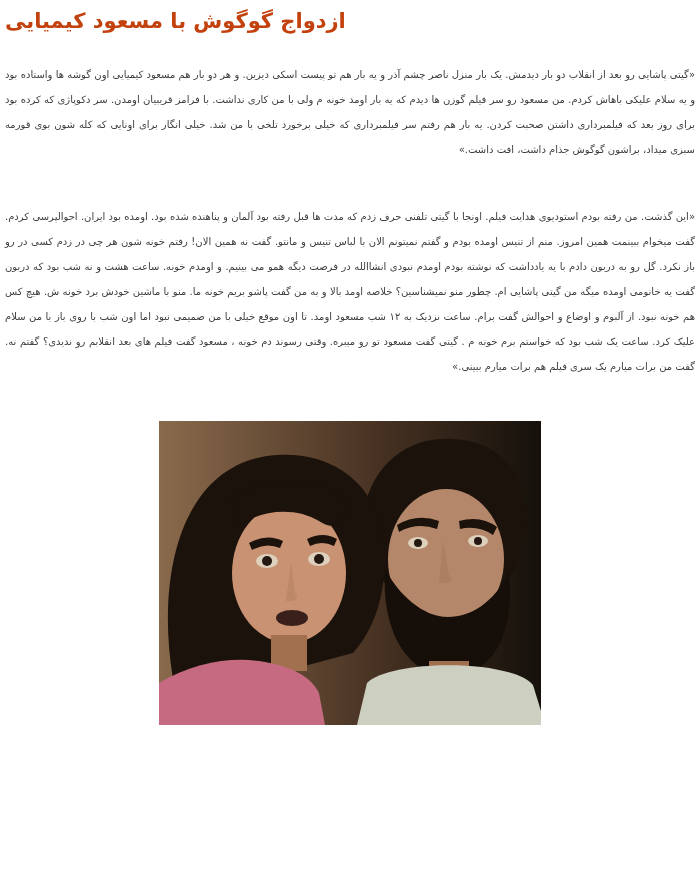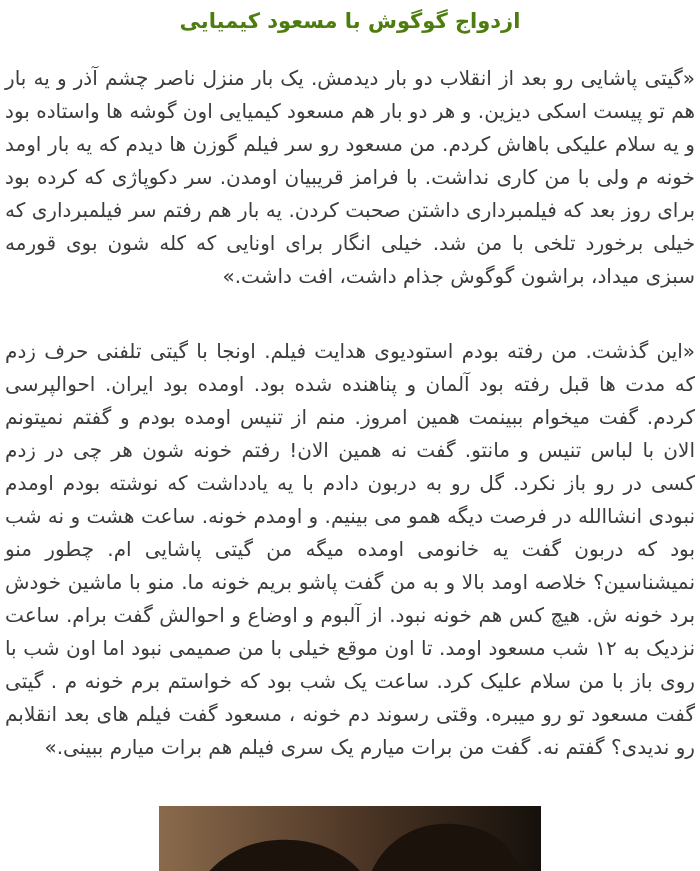--- a/index.html
+++ b/index.html
@@ -11,27 +11,27 @@
     direction: rtl;
     overflow: hidden;
   }
   .article {
     padding: 6px 5px 0 5px;
   }
   .article-title {
     font-size: 21px;
     line-height: 27px;
     font-weight: bold;
-    color: #4d7c0f;
+    color: #c2410c;
     margin: 2px 0 27px 0;
-    text-align: center;
+    text-align: left;
   }
   .article-paragraph {
-    font-size: 20px;
-    line-height: 33px;
+    font-size: 10px;
+    line-height: 25px;
     color: #3d3d3d;
     text-align: justify;
     text-justify: inter-word;
     margin: 0 0 42px 0;
   }
   .photo-wrap {
     margin-top: 20px;
     display: flex;
     justify-content: center;
   }

